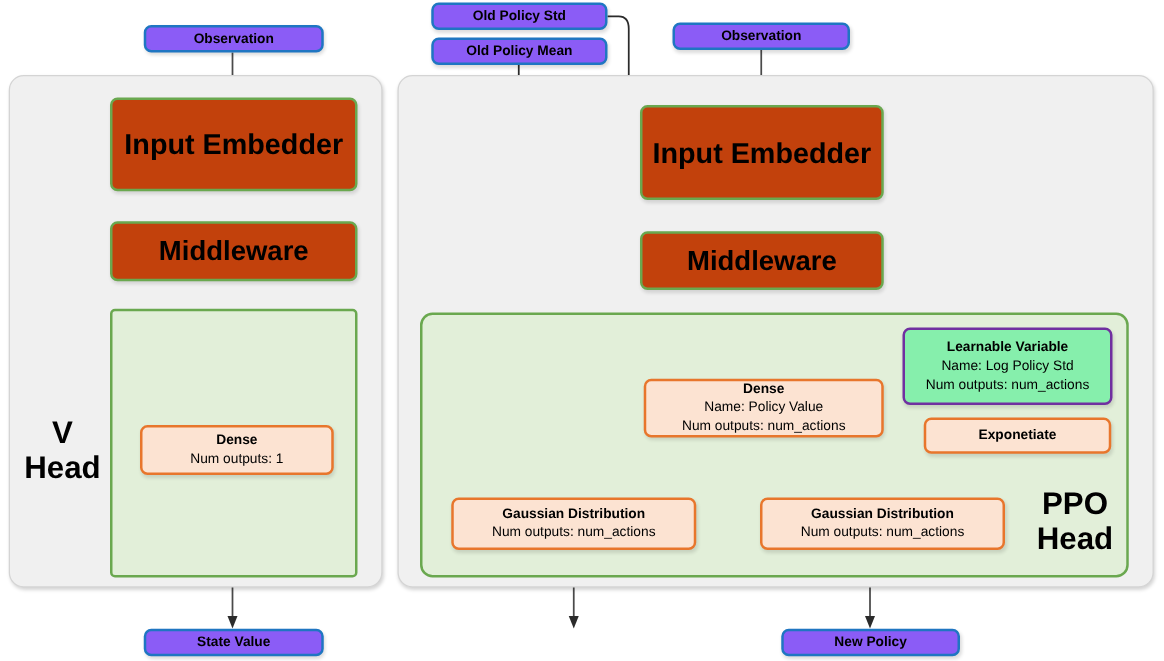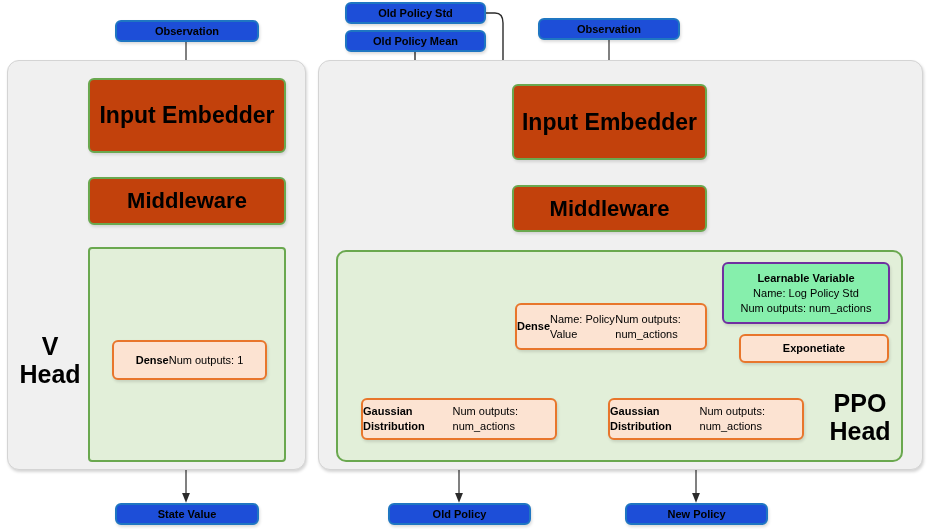--- a/index.html
+++ b/index.html
@@ -45,20 +45,21 @@
     font-weight: bold;
     box-shadow: 1px 2px 3px rgba(0,0,0,0.12);
   }
 
   
   .orange-box {
     background: #fce3d2;
     border: 2px solid #e8762c;
     border-radius: 6px;
     display: flex;
+    flex-direction: column;
     align-items: center;
     justify-content: center;
     color: #000000;
     box-shadow: 1px 2px 3px rgba(0,0,0,0.12);
   }
   .orange-box .ttl { font-weight: bold; font-size: 11px; line-height: 15px; }
   .orange-box .sub { font-weight: normal; font-size: 11px; line-height: 15px; }
 
   
   .purple-box {
@@ -70,21 +71,21 @@
     align-items: center;
     justify-content: center;
     color: #000000;
     box-shadow: 1px 2px 3px rgba(0,0,0,0.12);
   }
   .purple-box .ttl { font-weight: bold; font-size: 11px; line-height: 15px; }
   .purple-box .sub { font-weight: normal; font-size: 11px; line-height: 15px; }
 
   
   .blue-box {
-    background: #1d4ed8;
+    background: #8b5cf6;
     border: 2px solid #1f76c2;
     border-radius: 6px;
     display: flex;
     align-items: center;
     justify-content: center;
     font-size: 11px;
     font-weight: bold;
     color: #000000;
     box-shadow: 1px 2px 3px rgba(0,0,0,0.14);
   }
@@ -227,21 +228,18 @@
   <div class="abs orange-box" style="left:608px; top:398px; width:196px; height:42px;">
     <span class="ttl">Gaussian Distribution</span>
     <span class="sub">Num outputs: num_actions</span>
   </div>
 
   <div class="abs head-label" style="left:820px; top:386px; width:80px; height:62px; font-size:25px;">
     <span>PPO</span>
     <span>Head</span>
   </div>
 
-  <div class="abs blue-box" style="left:388px; top:503px; width:143px; height:22px;">
-    <span>Old Policy</span>
-  </div>
 
   <div class="abs blue-box" style="left:625px; top:503px; width:143px; height:22px;">
     <span>New Policy</span>
   </div>
 
 </div>
 
 </body></html>

